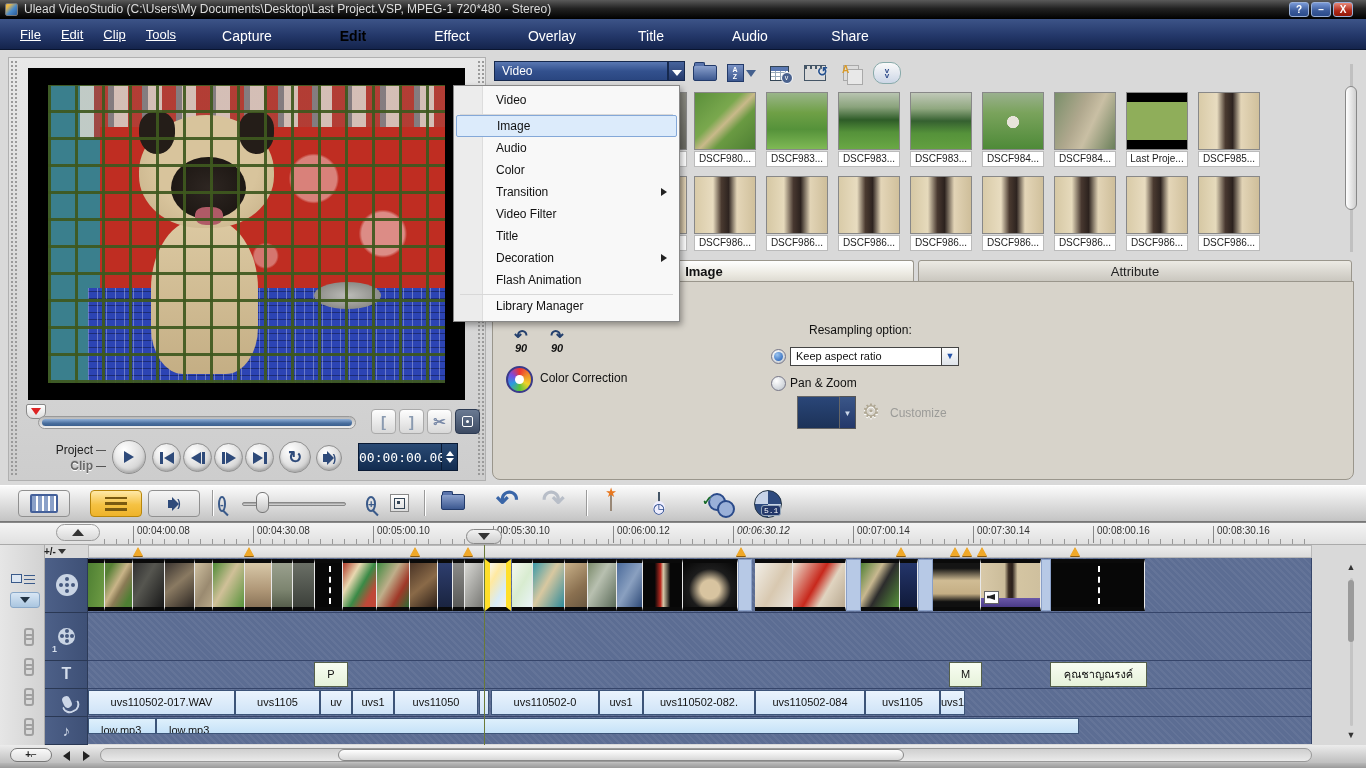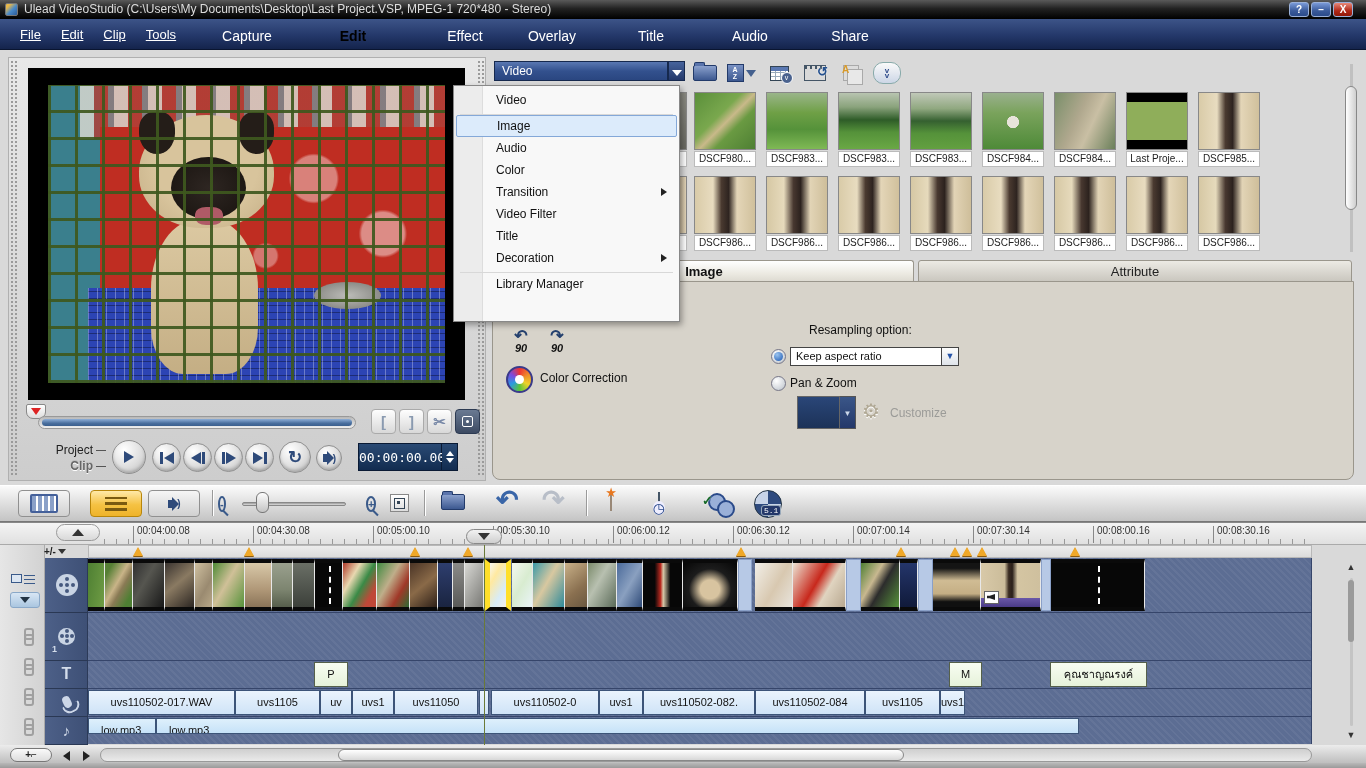--- a/index.html
+++ b/index.html
@@ -336,21 +336,21 @@
   <div>
 
       <div class="abs steptab" style="left: 192px; width: 110px;">
         <span>Capture</span>
       </div>
 
       <div class="abs steptab active" style="left: 306px; width: 94px;">
         <span>Edit</span>
       </div>
 
-      <div class="abs steptab" style="left: 417px; width: 96px;">
+      <div class="abs steptab" style="left: 404px; width: 96px;">
         <span>Effect</span>
       </div>
 
       <div class="abs steptab" style="left: 504px; width: 96px;">
         <span>Overlay</span>
       </div>
 
       <div class="abs steptab" style="left: 604px; width: 94px;">
         <span>Title</span>
       </div>
@@ -616,21 +616,21 @@
 
 <div class="abs ruler"></div>
 <div class="abs eject"></div>
 <div>
 
 <span class="abs rlabel" style="left: 137px;">00:04:00.08</span>
     <span class="abs rlabel" style="left: 257px;">00:04:30.08</span>
     <span class="abs rlabel" style="left: 377px;">00:05:00.10</span>
     <span class="abs rlabel" style="left: 497px;">00:05:30.10</span>
     <span class="abs rlabel" style="left: 617px;">00:06:00.12</span>
-    <span class="abs rlabel" style="left: 737px;">00:06:30.12</span>
+    <span class="abs rlabel" style="left: 737px; font-style: italic;">00:06:30.12</span>
     <span class="abs rlabel" style="left: 857px;">00:07:00.14</span>
     <span class="abs rlabel" style="left: 977px;">00:07:30.14</span>
     <span class="abs rlabel" style="left: 1097px;">00:08:00.16</span>
     <span class="abs rlabel" style="left: 1217px;">00:08:30.16</span>
   </div>
 <div class="abs rticks"></div>
 <div class="abs ph-marker"></div>
 <div class="abs ph-line"></div>
 
 <div class="abs tl-left"></div>
@@ -818,18 +818,19 @@
       <div class="menu-row"><span>Color</span></div>
 
       <div class="menu-row sub"><span>Transition</span></div>
 
       <div class="menu-row"><span>Video Filter</span></div>
 
       <div class="menu-row"><span>Title</span></div>
 
       <div class="menu-row sub"><span>Decoration</span></div>
 
+      <div class="menu-row"><span>Flash Animation</span></div>
 
       <div class="menu-row sep"><span></span></div>
 
       <div class="menu-row"><span>Library Manager</span></div>
     </div>
 </div>
 
 </body></html>

